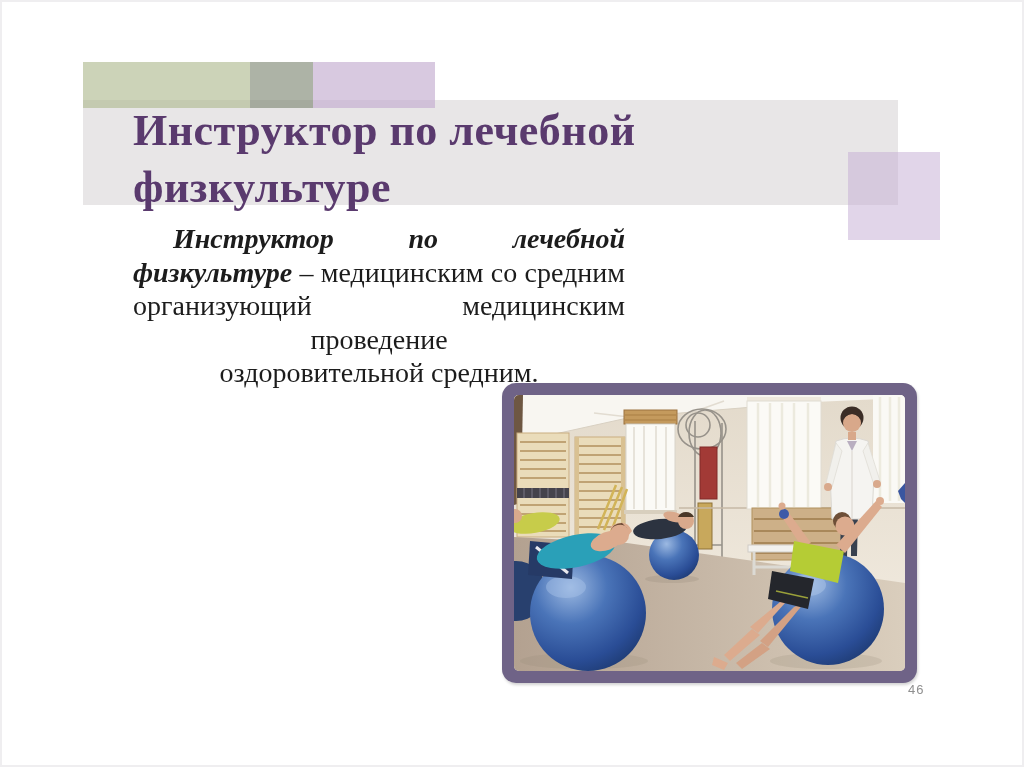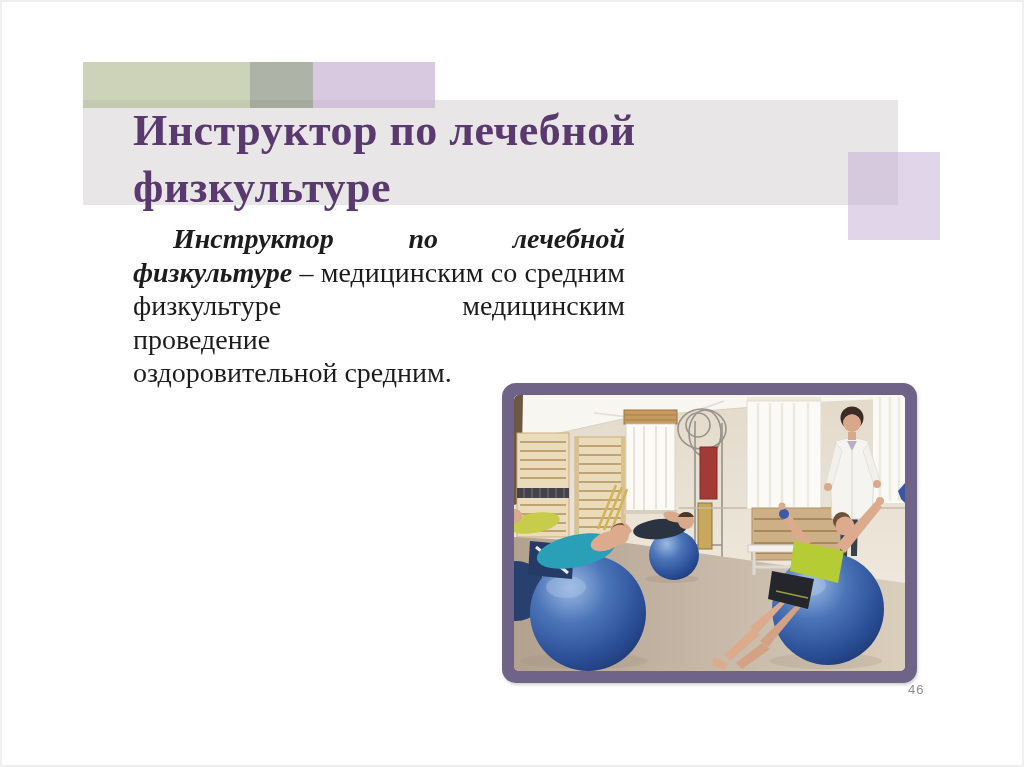--- a/index.html
+++ b/index.html
@@ -23,21 +23,21 @@
 
   
   .title{position:absolute;left:133px;top:102px;width:620px;margin:0;z-index:4;
          font-weight:bold;font-size:44px;line-height:57px;
          color:var(--c-title_text, #5a3a6e);letter-spacing:.5px;}
   .t-line{display:block;}
 
   
   .body-text{position:absolute;left:133px;top:222px;width:492px;z-index:4;
              font-size:28px;line-height:33.5px;color:var(--c-body_text, #1c1c1c);}
-  .bt-line{white-space:normal;}
+  .bt-line{white-space:normal;text-align:center;}
   .bt-line.j{text-align:justify;text-align-last:justify;}
   .bt-line.indent{text-indent:40px;}
   .bi{font-weight:bold;font-style:italic;}
 
   
   .photo-frame{position:absolute;left:502px;top:383px;width:391px;height:276px;
                margin:0;padding:12px;border-radius:14px;z-index:4;
                background:var(--c-photo_frame, #6f6387);
                box-shadow:1px 2px 3px rgba(0,0,0,.18);}
   .photo{width:391px;height:276px;border-radius:5px;overflow:hidden;background:#e7e0d4;}
@@ -59,21 +59,21 @@
   <div class="deco deco-lavender-right"></div>
 
   <h1 class="title">
     <span class="t-line">Инструктор по лечебной</span>
     <span class="t-line">физкультуре</span>
   </h1>
 
   <div class="body-text">
     <div class="bt-line j indent"><span class="bi">Инструктор по лечебной</span></div>
     <div class="bt-line j"><span class="bi">физкультуре</span><span> – медицинским со средним</span></div>
-    <div class="bt-line j">физкультуре медицинским</div>
+    <div class="bt-line j">организующий медицинским</div>
     <div class="bt-line">проведение</div>
     <div class="bt-line">оздоровительной средним.</div>
   </div>
 
   <figure class="photo-frame">
     <div class="photo" role="img" aria-label="Физкультурный зал: дети лежат на больших синих гимнастических мячах, инструктор в белом медицинском халате наблюдает; шведские стенки и окна на заднем плане">
       <svg viewBox="0 0 391 276" preserveAspectRatio="none" aria-hidden="true">
         <defs>
           <radialGradient id="ball" cx="0.35" cy="0.28" r="0.9">
             <stop offset="0" stop-color="#9cb9e2"></stop>

